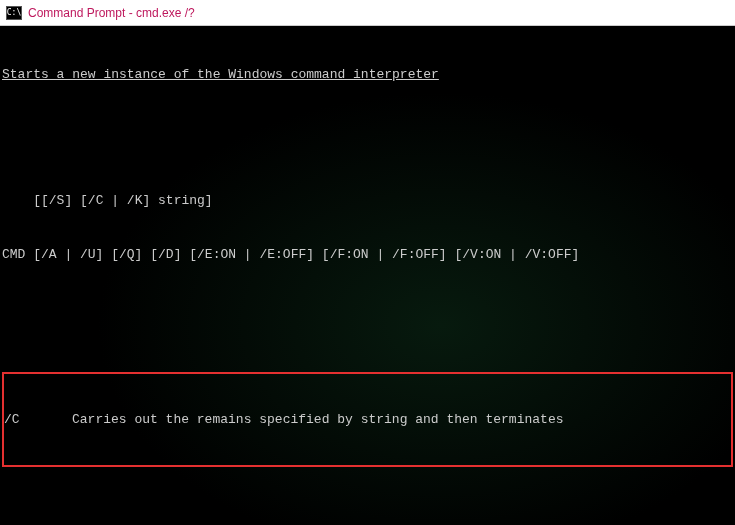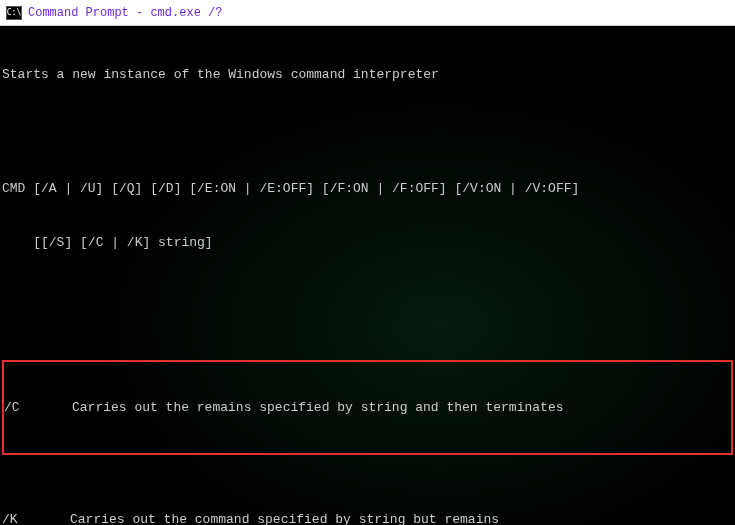--- a/index.html
+++ b/index.html
@@ -28,33 +28,34 @@
       margin-right: 6px;
       display: inline-flex;
       align-items: center;
       justify-content: center;
       color: #fff;
       font-size: 8px;
       font-family: Consolas, monospace;
       border: 1px solid #555;
     }
     .titlebar-text {
-      color: #6d28d9;
-      font-family: Liberation Mono, monospace;
+      color: #be185d;
+      font-family: Liberation Sans, sans-serif;
       font-size: 12px;
     }
     .terminal {
       padding: 4px 2px;
       background: radial-gradient(ellipse at 60% 60%, #071a0e 0%, #000 55%);
       height: calc(100% - 26px);
       line-height: 1.4;
       white-space: pre-wrap;
     }
     .intro {
-      margin-bottom: 4px;
+      margin-bottom: 16px;
+      text-decoration: underline;
     }
     .usage {
       margin-bottom: 16px;
     }
     .switch-row {
       display: flex;
       align-items: flex-start;
     }
     .switch-name {
       width: 68px;
@@ -74,22 +75,22 @@
 
 <div class="titlebar">
   <span class="titlebar-icon">C:\</span>
   <span class="titlebar-text">Command Prompt - cmd.exe  /?</span>
 </div>
 
 <div class="terminal">
   <div class="intro">Starts a new instance of the Windows command interpreter</div>
 
   <div class="usage">
+    <div>    [[/S] [/C | /K] string]</div>
     <div>CMD [/A | /U] [/Q] [/D] [/E:ON | /E:OFF] [/F:ON | /F:OFF] [/V:ON | /V:OFF]</div>
-    <div>    [[/S] [/C | /K] string]</div>
   </div>
 
   <div class="highlight-wrap">
     <div class="switch-row">
       <span class="switch-name">/C</span>
       <span class="switch-desc">Carries out the remains specified by string and then terminates</span>
     </div>
   </div>
 
   <div class="switch-row">

